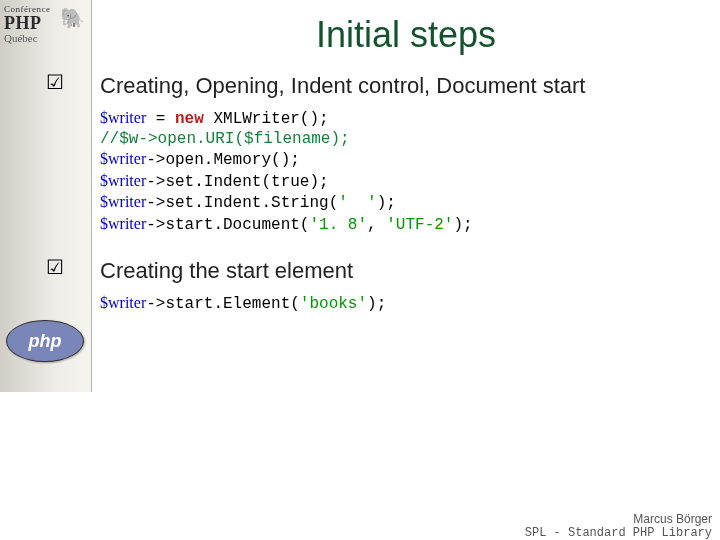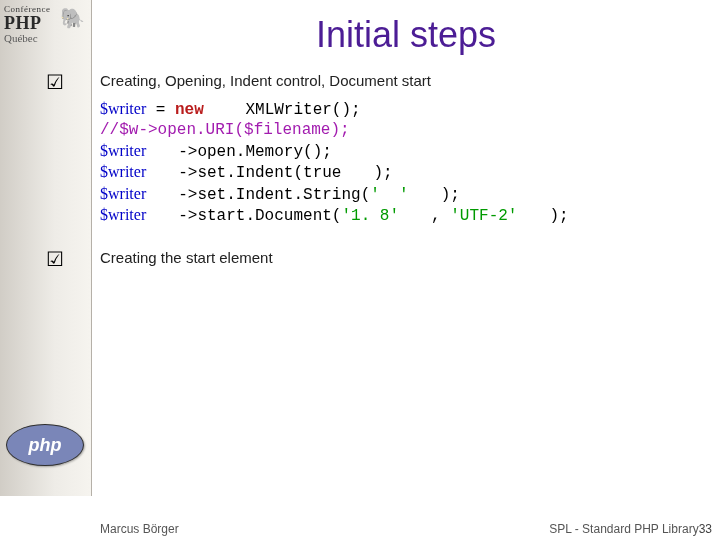--- a/index.html
+++ b/index.html
@@ -5,21 +5,21 @@
   * { margin: 0; padding: 0; box-sizing: border-box; }
   html, body { width: 720px; height: 540px; overflow: hidden; }
   body {
     font-family: Verdana, Geneva, sans-serif;
     background: #ffffff;
     position: relative;
   }
   .sidebar {
     position: absolute;
     left: 0; top: 0;
-    width: 92px; height: 496px;
+    width: 92px; height: 392px;
     background: linear-gradient(90deg, #d1cdc6 0%, #eeece7 60%, #f6f4ef 100%);
     border-right: 1px solid #b5b0a8;
   }
   .conf-logo {
     position: absolute;
     top: 4px; left: 4px;
     width: 84px;
     font-family: Georgia, 'Times New Roman', serif;
   }
   .conf-logo .small {
@@ -69,21 +69,21 @@
     letter-spacing: 0;
   }
   .content {
     position: absolute;
     left: 92px; top: 0;
     right: 0; bottom: 28px;
   }
   .title {
     font-family: Verdana, sans-serif;
     font-size: 36px;
-    color: #4c1d95;
+    color: #14532d;
     text-align: center;
     margin-top: 14px;
     margin-bottom: 16px;
     font-weight: 400;
   }
   .check {
     position: absolute;
     left: -80px;
     width: 70px;
     display: flex;
@@ -91,52 +91,53 @@
     font-size: 20px;
     line-height: 1;
     color: #000;
     font-family: Arial, sans-serif;
   }
   .bullet-wrap {
     position: relative;
     margin-left: 8px;
   }
   .bullet-text {
-    font-size: 15px;
+    font-size: 22px;
     color: #222;
     line-height: 1.25;
     font-weight: 400;
   }
   .code {
     font-family: 'Courier New', Courier, monospace;
     font-size: 16px;
     line-height: 1.28;
     white-space: pre;
     margin: 8px 0 22px 8px;
     color: #000;
   }
   .kw { color: #b91c1c; font-weight: bold; }
   .var { color: #0000c8; font-family: Liberation Serif, serif; }
   .op { color: #000; }
-  .fn { color: #000; padding-left: 32px; }
+  .fn { color: #000; }
   .str { color: #009a00; }
-  .cmt { color: #a21caf; }
+  .cmt { color: #15803d; }
   .bool { color: #000; text-align: center; }
   .footer {
     position: absolute;
     left: 0; right: 0; bottom: 0;
     height: 28px;
     display: flex;
     align-items: flex-end;
     padding: 0 8px 4px 100px;
     font-size: 12px;
     color: #555;
+    flex-direction: column;
   }
   .footer .author { flex: 0 0 auto; }
-  .footer .mid { flex: 1 1 auto; text-align: right; }
+  .footer .mid { flex: 1 1 auto; text-align: right; font-family: Liberation Mono, monospace; }
   .footer .num { flex: 0 0 auto; color: #404040; font-size: 12px; }
 </style>
 </head>
 <body>
 
 <div class="sidebar">
   <div class="conf-logo">
     <div class="small">Conférence</div>
     <div class="big">PHP</div>
     <div class="loc">Québec</div>
@@ -162,19 +163,20 @@
 <span class="var">$writer</span><span class="fn">-&gt;open.Memory();</span>
 <span class="var">$writer</span><span class="fn">-&gt;set.Indent(</span><span class="bool">true</span><span class="fn">);</span>
 <span class="var">$writer</span><span class="fn">-&gt;set.Indent.String(</span><span class="str">'  '</span><span class="fn">);</span>
 <span class="var">$writer</span><span class="fn">-&gt;start.Document(</span><span class="str">'1. 8'</span><span class="fn">, </span><span class="str">'UTF-2'</span><span class="fn">);</span></div>
 
   <div class="bullet-wrap">
     <div class="check">☑</div>
     <div class="bullet-text">Creating the start element</div>
   </div>
 
+  <div class="code"><span class="var">$writer</span><span class="fn">-&gt;start.Element(</span><span class="str">'books'</span><span class="fn">);</span></div>
 </div>
 
 <div class="footer">
   <div class="author">Marcus Börger</div>
   <div class="mid">SPL - Standard PHP Library</div>
   <div class="num">33</div>
 </div>
 
 </body></html>

